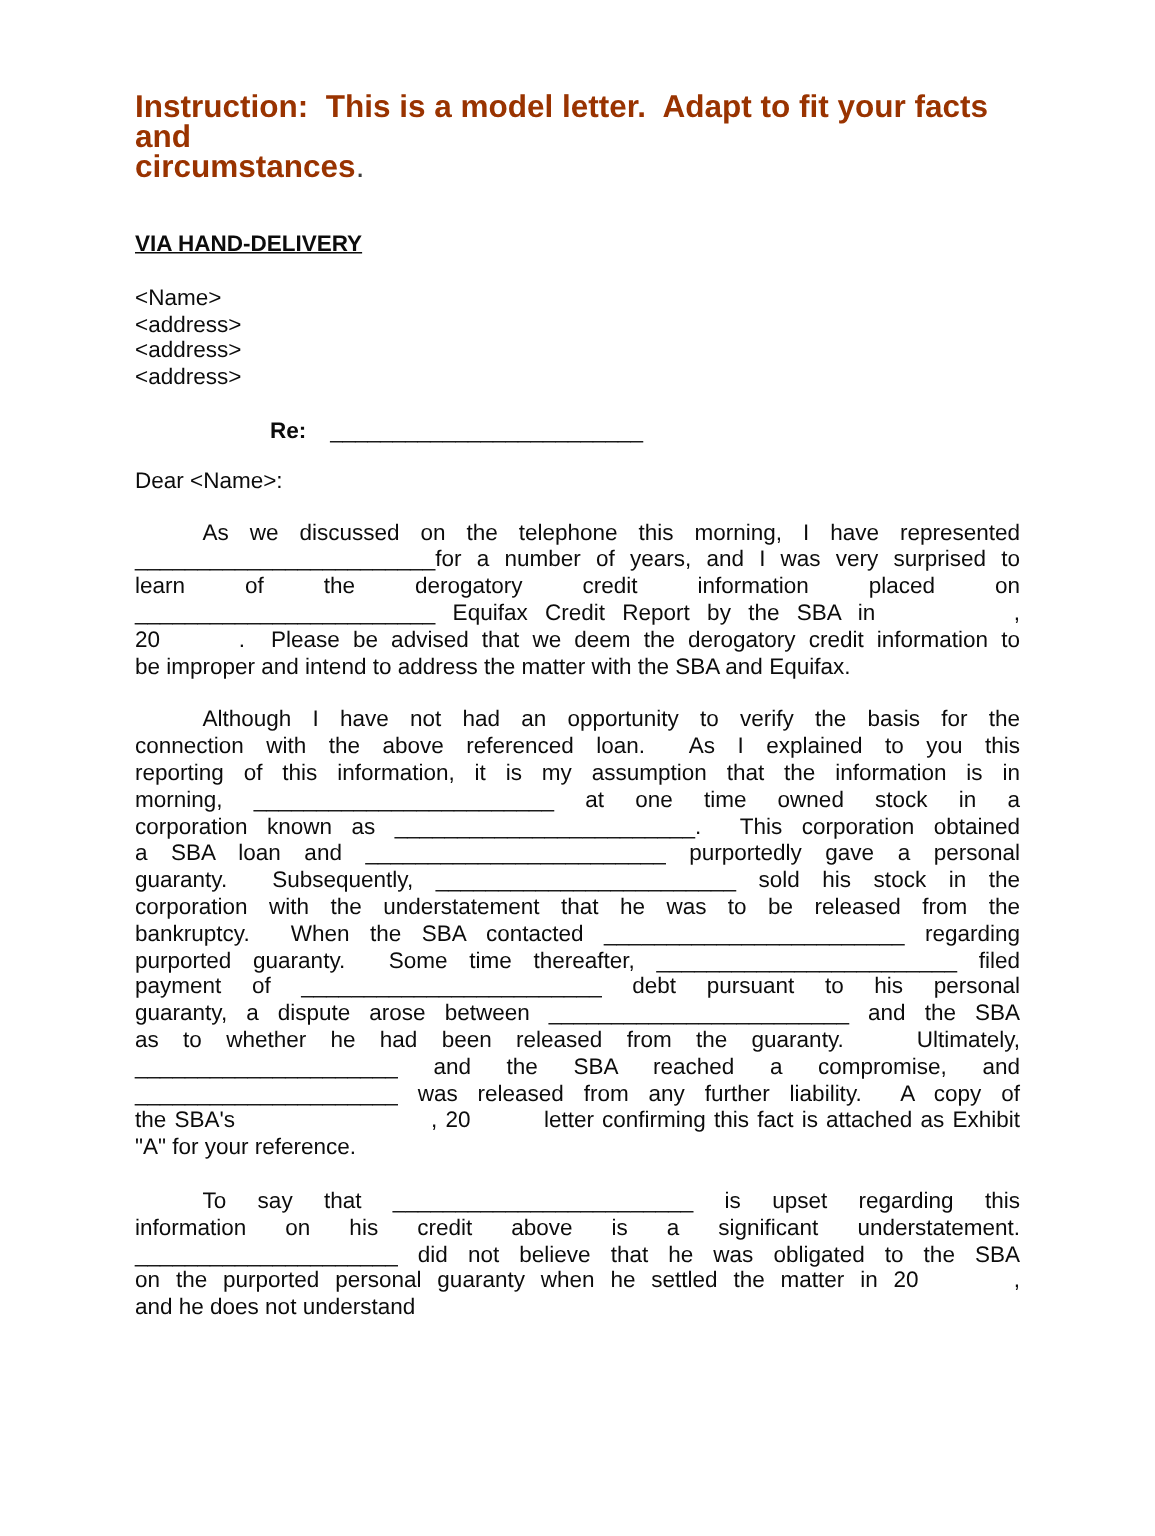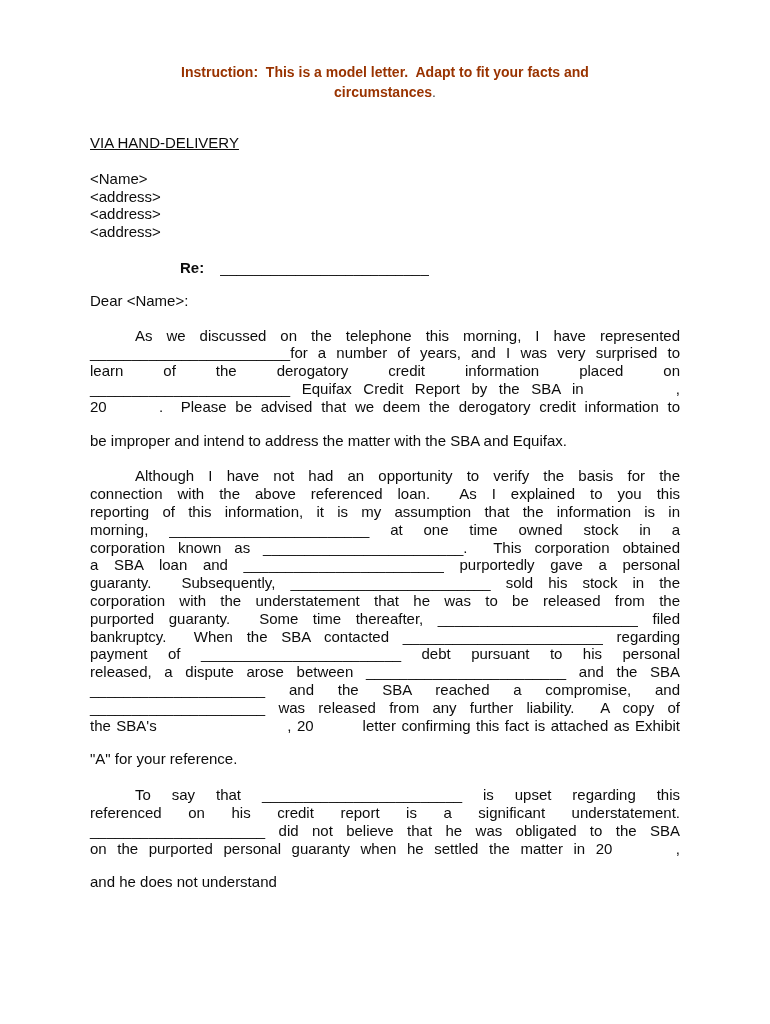--- a/index.html
+++ b/index.html
@@ -11,37 +11,36 @@
     background: #ffffff;
     box-sizing: border-box;
     padding: 62px 90px 0 90px;
     font-family: "Liberation Sans", sans-serif;
     font-size: 15px;
     line-height: 17.8px;
     color: #0c0c0c;
     overflow: hidden;
   }
   .instruction {
-    text-align: center;
     font-weight: bold;
     color: #993300;
-    font-size: 14px;
+    font-size: 21px;
     line-height: 20px;
     margin-bottom: 32px;
   }
   .instruction .period {
     font-weight: normal;
     color: #3f3f3f;
   }
   .date-line {
     text-align: center;
     margin-bottom: 19px;
   }
   .via-line {
-    font-weight: normal;
+    font-weight: bold;
     text-decoration: underline;
     margin-bottom: 18px;
     margin-top: 12px;
   }
   .addr-block { margin-bottom: 18px; }
   .re-line {
     padding-left: 90px;
     margin-bottom: 15px;
   }
   .re-label { font-weight: bold; }
@@ -49,21 +48,20 @@
   .salutation { margin-bottom: 17px; }
   .para { margin-bottom: 18px; }
   .para:last-child { margin-bottom: 0; }
   .line {
     text-align: justify;
     text-align-last: justify;
   }
   .line.last {
     text-align: left;
     text-align-last: left;
-    margin-top: 16px;
   }
   .line.ind { text-indent: 45px; }
 </style>
 </head>
 <body>
 
 <div class="page">
 
   <div class="instruction">
     <div>Instruction:&nbsp; This is a model letter.&nbsp; Adapt to fit your facts and</div>
@@ -97,31 +95,32 @@
 
   <div class="para">
     <div class="line ind">Although I have not had an opportunity to verify the basis for the</div>
     <div class="line">connection with the above referenced loan.&nbsp; As I explained to you this</div>
     <div class="line">reporting of this information, it is my assumption that the information is in</div>
     <div class="line">morning, ________________________ at one time owned stock in a</div>
     <div class="line">corporation known as ________________________.&nbsp; This corporation obtained</div>
     <div class="line">a SBA loan and ________________________ purportedly gave a personal</div>
     <div class="line">guaranty.&nbsp; Subsequently, ________________________ sold his stock in the</div>
     <div class="line">corporation with the understatement that he was to be released from the</div>
+    <div class="line">bankruptcy.&nbsp; When the SBA contacted ________________________ regarding</div>
     <div class="line">purported guaranty.&nbsp; Some time thereafter, ________________________ filed</div>
-    <div class="line">bankruptcy.&nbsp; When the SBA contacted ________________________ regarding</div>
     <div class="line">payment of ________________________ debt pursuant to his personal</div>
-    <div class="line">released, a dispute arose between ________________________ and the SBA</div>
+    <div class="line">guaranty, a dispute arose between ________________________ and the SBA</div>
+    <div class="line">as to whether he had been released from the guaranty.&nbsp; &nbsp;Ultimately,</div>
     <div class="line">_____________________ and the SBA reached a compromise, and</div>
     <div class="line">_____________________ was released from any further liability.&nbsp; A copy of</div>
     <div class="line">the SBA's&nbsp;&nbsp;&nbsp;&nbsp;&nbsp;&nbsp;&nbsp;&nbsp;&nbsp;&nbsp;&nbsp;&nbsp;&nbsp;&nbsp;&nbsp;&nbsp;&nbsp;&nbsp;&nbsp;&nbsp;&nbsp;&nbsp;&nbsp;&nbsp;, 20&nbsp;&nbsp;&nbsp;&nbsp;&nbsp;&nbsp;&nbsp;&nbsp; letter confirming this fact is attached as Exhibit</div>
     <div class="line last">"A" for your reference.</div>
   </div>
 
   <div class="para">
     <div class="line ind">To say that ________________________ is upset regarding this</div>
-    <div class="line">referenced on his credit report is a significant understatement.</div>
+    <div class="line">information on his credit above is a significant understatement.</div>
     <div class="line">_____________________ did not believe that he was obligated to the SBA</div>
     <div class="line">on the purported personal guaranty when he settled the matter in 20&nbsp;&nbsp;&nbsp;&nbsp;&nbsp;&nbsp;,</div>
     <div class="line last">and he does not understand</div>
   </div>
 
 </div>
 
 </body></html>

